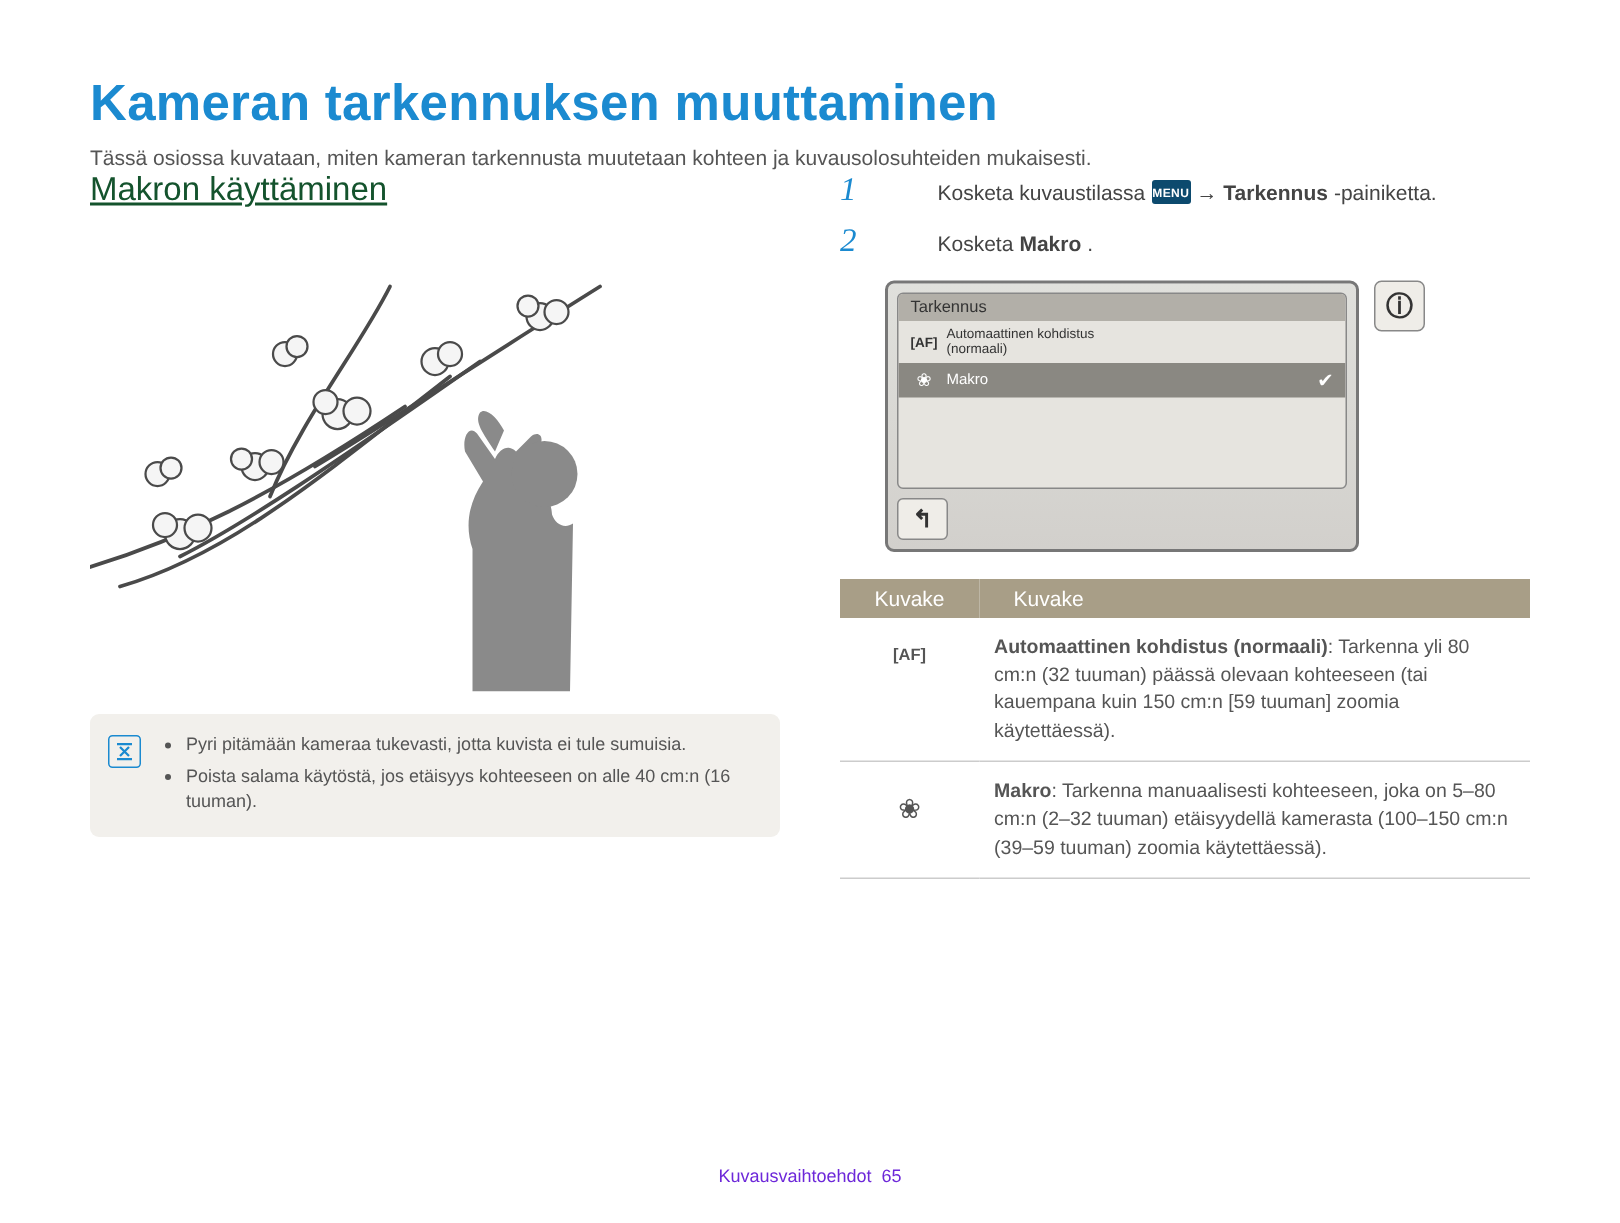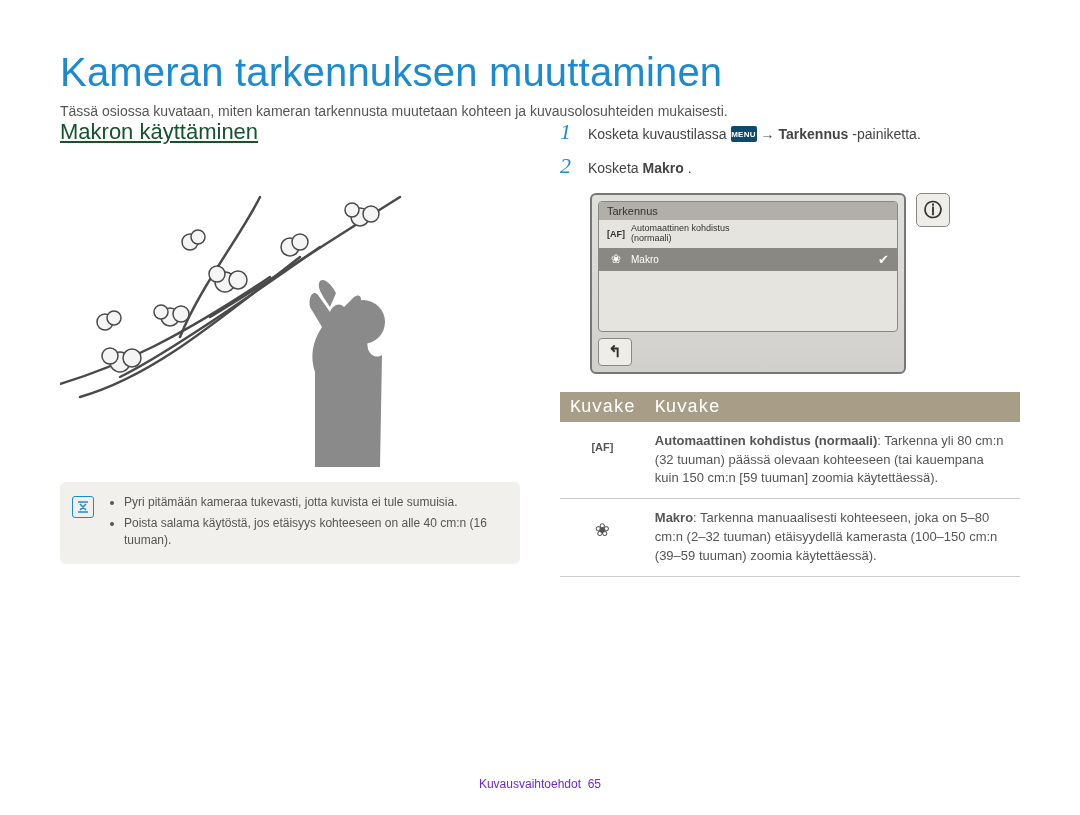--- a/index.html
+++ b/index.html
@@ -13,22 +13,22 @@
     font-size: 14px;
   }
   .page {
     position: relative;
     width: 1080px;
     height: 815px;
     box-sizing: border-box;
     padding: 50px 60px 0 60px;
   }
   h1.title {
-    font-size: 40px;
-    font-weight: 400;
+    font-size: 34px;
+    font-weight: 700;
     color: #1b8ad0;
     margin: 0 0 8px 0;
     letter-spacing: 0.2px;
   }
   .intro {
     font-size: 14px;
     color: #555;
   }
   .columns {
     display: flex;
@@ -104,20 +104,21 @@
     font-family: Georgia, 'Times New Roman', serif;
     width: 18px;
   }
   .step-text {
     font-size: 14px;
     color: #444;
     display: inline-flex;
     align-items: center;
     gap: 4px;
     flex-wrap: wrap;
+    margin-left: 37px;
   }
   .menu-chip {
     display: inline-flex;
     align-items: center;
     justify-content: center;
     background: #0c4a6e;
     color: #fff;
     font-size: 8px;
     font-weight: bold;
     width: 26px;
@@ -218,23 +219,22 @@
     width: 100%;
     border-collapse: collapse;
     font-size: 13px;
     margin-left: 0;
   }
   .desc-head {
     background: #a89e87;
     color: #fff;
   }
   .desc-head td {
-    padding: 5px 10px;
-    font-size: 18px;
-    font-family: Liberation Mono, monospace;
+    padding: 5px 23px;
+    font-size: 14px;
   }
   .desc-row td {
     padding: 10px 10px;
     vertical-align: top;
     border-bottom: 1px solid #ccc;
     color: #555;
     line-height: 1.45;
   }
   .desc-row td.icon-cell {
     width: 45px;

